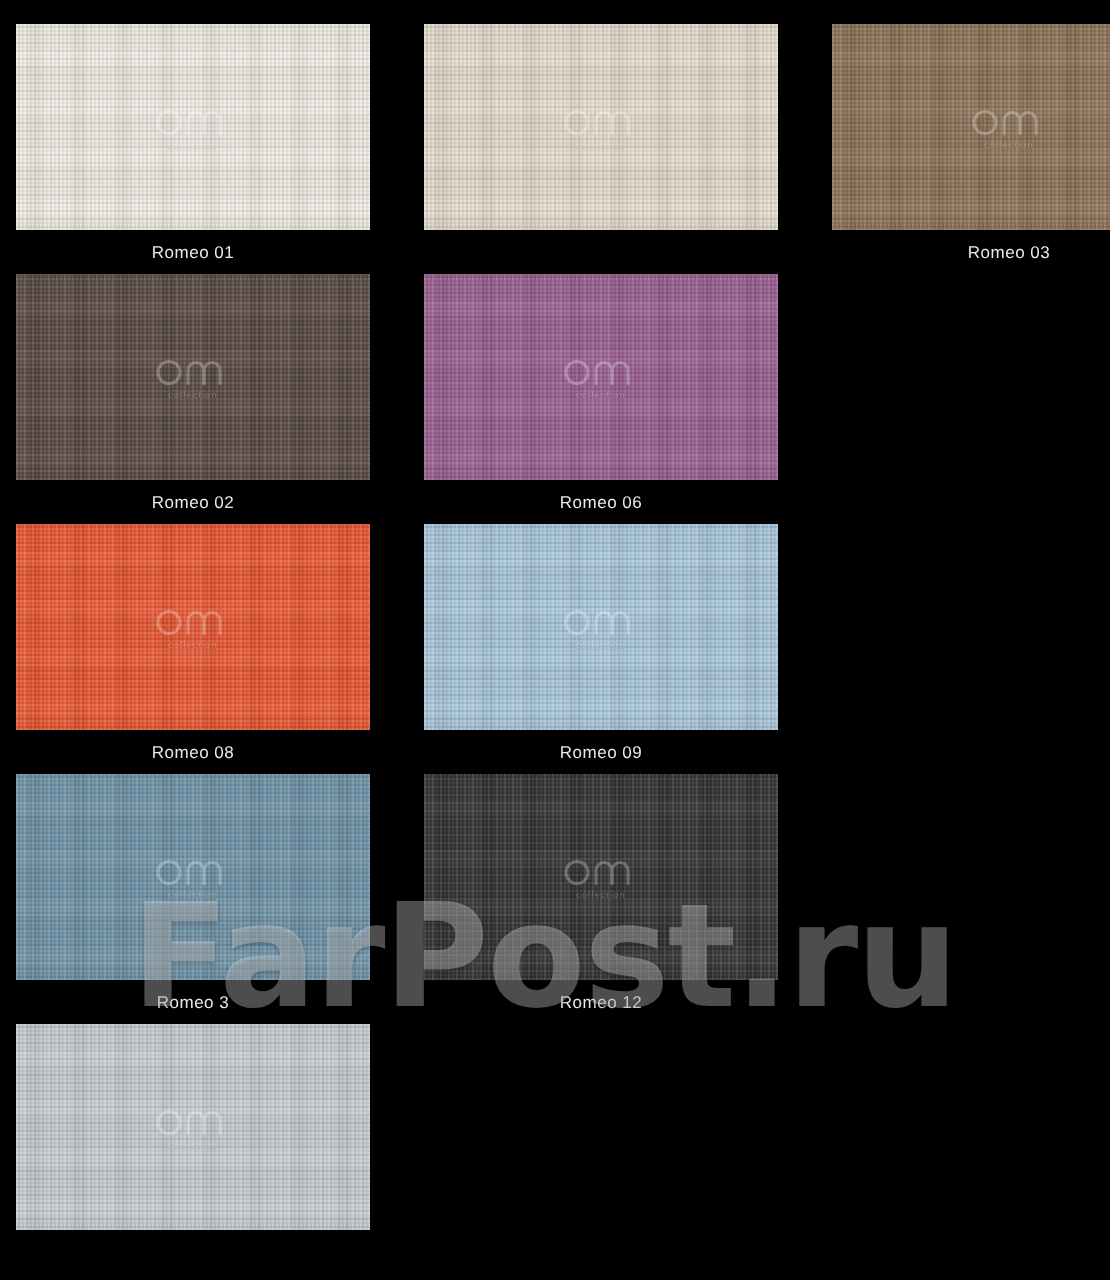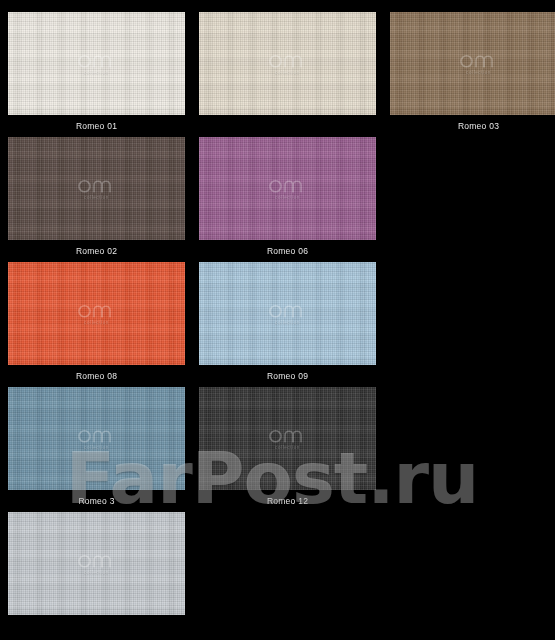--- a/index.html
+++ b/index.html
@@ -12,21 +12,21 @@
   }
   #grid{
     position:absolute;
     left:0;top:0;
     width:555px;height:640px;
     box-sizing:border-box;
     padding:12px 9px 0 8px;
   }
   .row{
     display:flex;
-    gap:14px;
+    gap:27px;
     margin-bottom:0;
   }
   .cell{
     width:177px;
     display:flex;
     flex-direction:column;
     align-items:stretch;
   }
   .swatch{
     position:relative;

